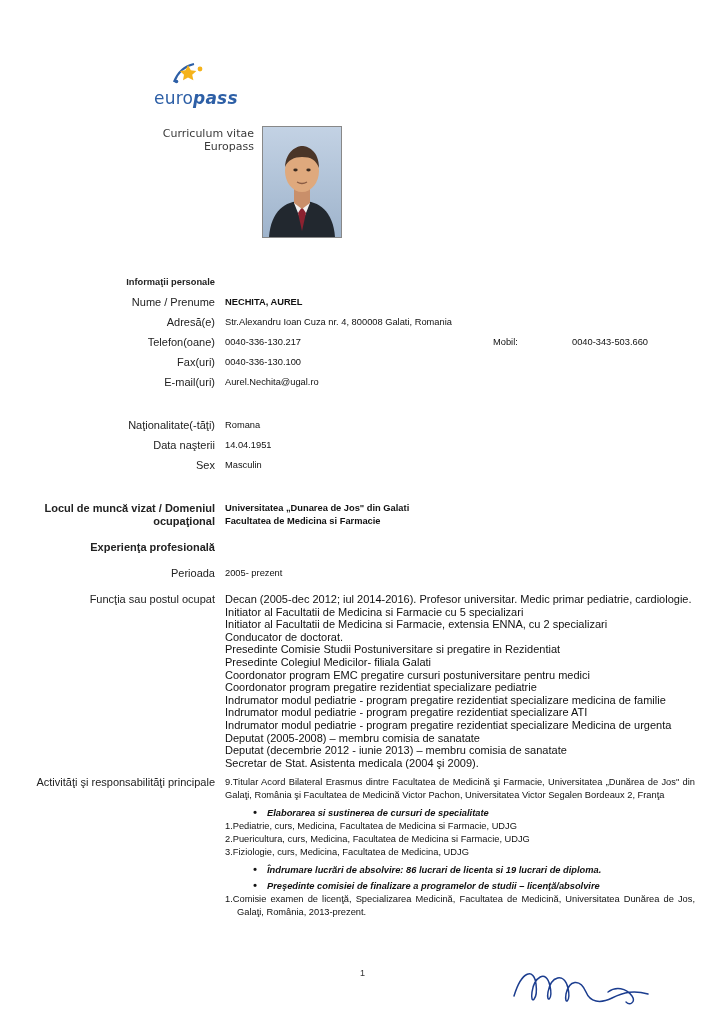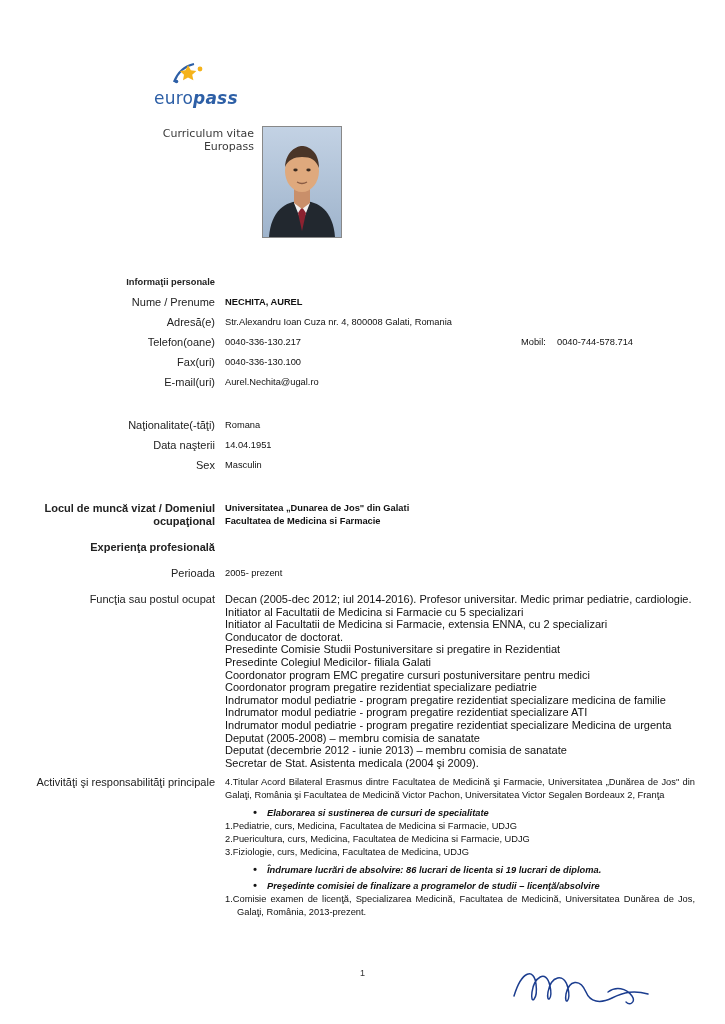--- a/index.html
+++ b/index.html
@@ -119,22 +119,21 @@
   .gap-md { height: 13px; }
   .gap-lg { height: 17px; }
 
   .mobil-line {
     display: flex;
   }
   .mobil-line .m-label {
     width: 268px;
   }
   .mobil-line .m-key {
-    width: 36px;
-    margin-left: 28px;
+    width: 79px;
   }
 
   .multiline {
     white-space: pre-line;
     font-size: 11px;
     line-height: 12.6px;
   }
   .bullet-head {
     font-weight: bold;
     font-style: italic;
@@ -246,21 +245,21 @@
       <div class="label">Adresă(e)</div>
       <div class="value">Str.Alexandru Ioan Cuza nr. 4, 800008 Galati, Romania</div>
     </div>
     <div class="gap-sm"></div>
 
     <div class="row">
       <div class="label">Telefon(oane)</div>
       <div class="value mobil-line">
         <span class="m-label">0040-336-130.217</span>
         <span class="m-key">Mobil:</span>
-        <span>0040-744-578.714</span>
+        <span>0040-343-503.660</span>
       </div>
     </div>
     <div class="gap-sm"></div>
 
     <div class="row">
       <div class="label">Fax(uri)</div>
       <div class="value">0040-336-130.100</div>
     </div>
     <div class="gap-sm"></div>
 
@@ -331,21 +330,21 @@
 Deputat (decembrie 2012 - iunie 2013) – membru comisia de sanatate
 Secretar de Stat. Asistenta medicala (2004 şi 2009).</div>
     </div>
 
     <div class="gap-sm"></div>
 
     <div class="row">
       <div class="label">Activităţi şi responsabilităţi principale</div>
       <div class="value">
 
-        <div class="indent-para just">4.Titular Acord Bilateral Erasmus dintre Facultatea de Medicină şi Farmacie, Universitatea „Dunărea de Jos" din Galaţi, România şi Facultatea de Medicină Victor Pachon, Universitatea Victor Segalen Bordeaux 2, Franţa</div>
+        <div class="indent-para just">9.Titular Acord Bilateral Erasmus dintre Facultatea de Medicină şi Farmacie, Universitatea „Dunărea de Jos" din Galaţi, România şi Facultatea de Medicină Victor Pachon, Universitatea Victor Segalen Bordeaux 2, Franţa</div>
 
         <div class="bullet-head" style="margin-top:4px;">Elaborarea si sustinerea de cursuri de specialitate</div>
         <div class="indent-para">1.Pediatrie, curs, Medicina, Facultatea de Medicina si Farmacie, UDJG</div>
         <div class="indent-para">2.Puericultura, curs, Medicina, Facultatea de Medicina si Farmacie, UDJG</div>
         <div class="indent-para">3.Fiziologie, curs, Medicina, Facultatea de Medicina, UDJG</div>
 
         <div class="bullet-head" style="margin-top:4px;">Îndrumare lucrări de absolvire: 86 lucrari de licenta si 19 lucrari de diploma.</div>
         <div class="bullet-head" style="margin-top:2px;">Preşedinte comisiei de finalizare a programelor de studii – licenţă/absolvire</div>
         <div class="indent-para hang just">1.Comisie examen de licenţă, Specializarea Medicină, Facultatea de Medicină, Universitatea Dunărea de Jos, Galaţi, România, 2013-prezent.</div>
       </div>

